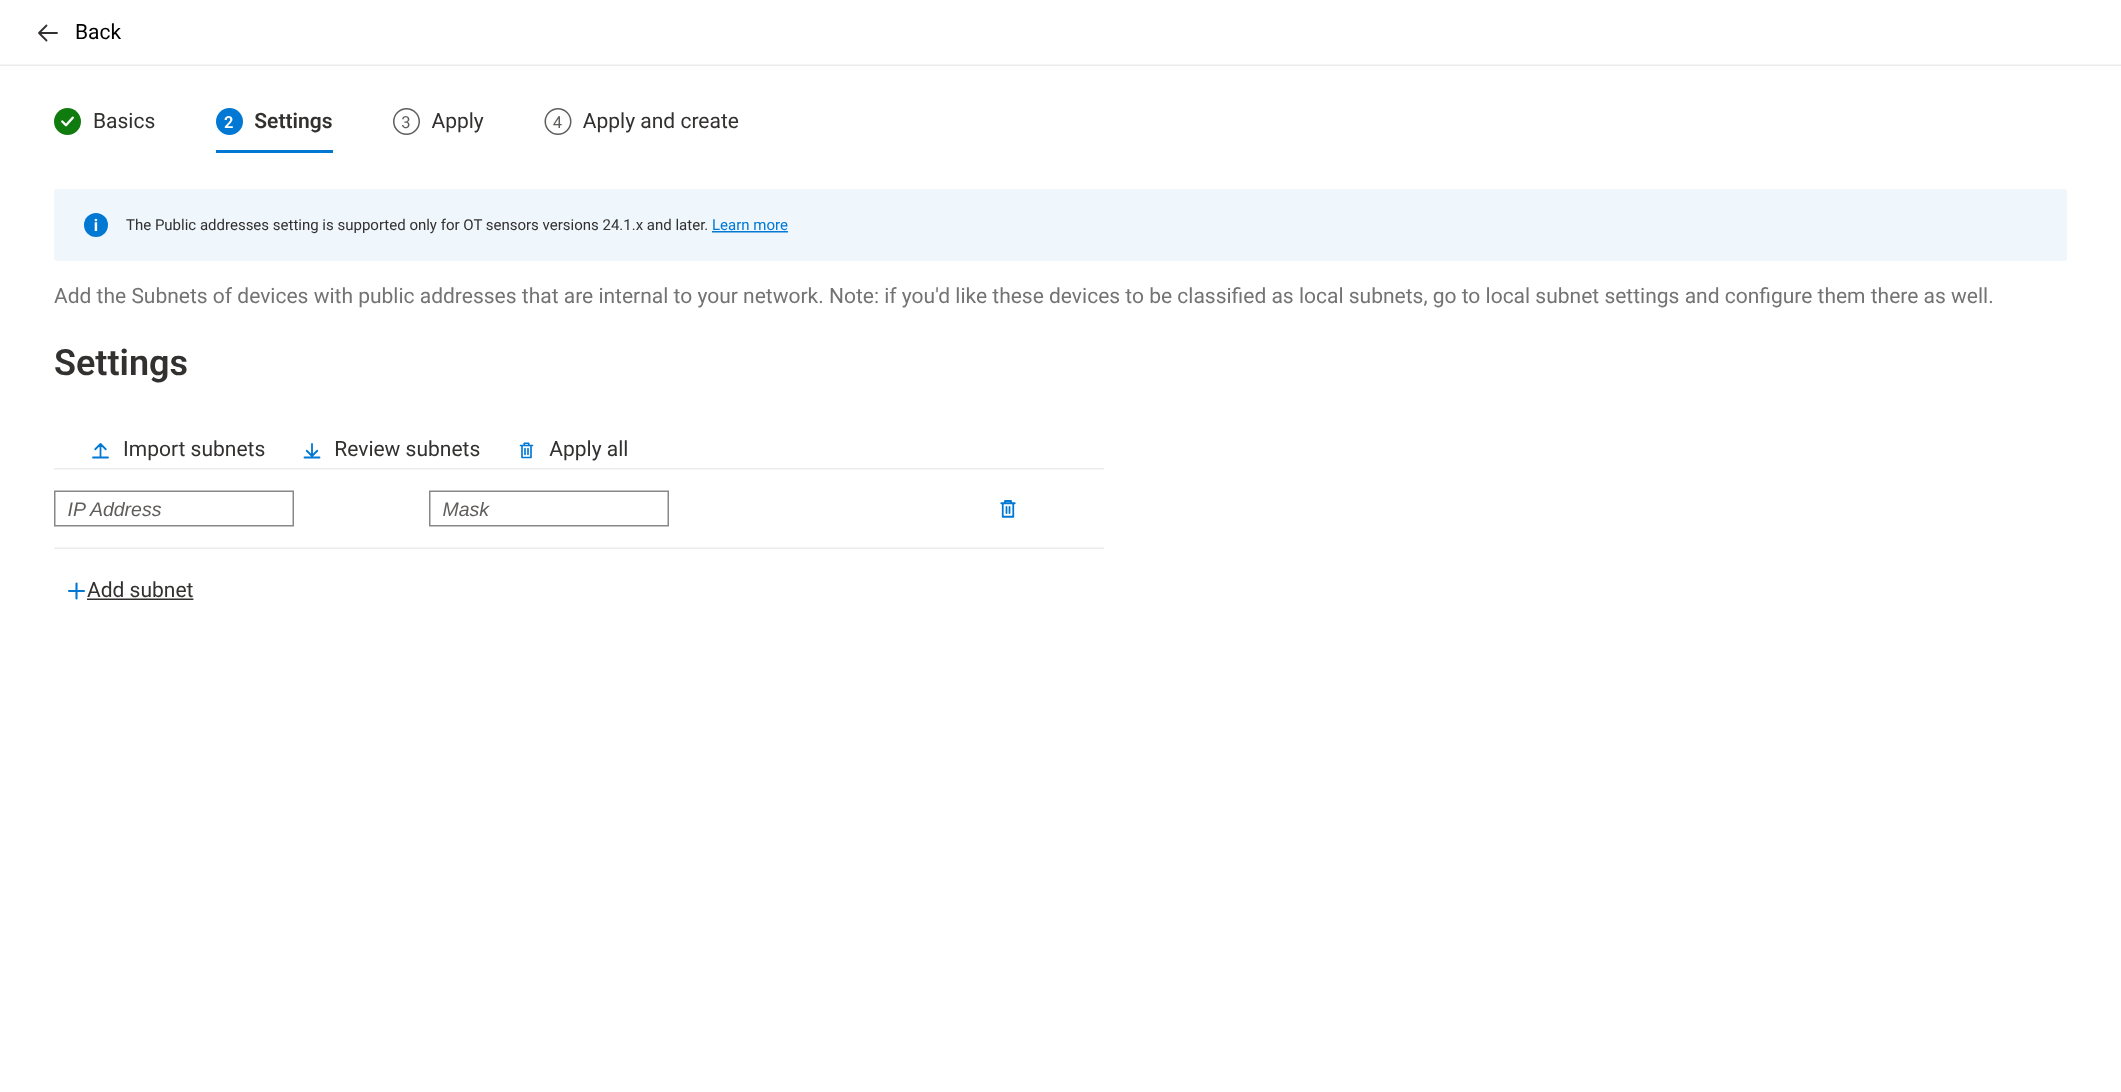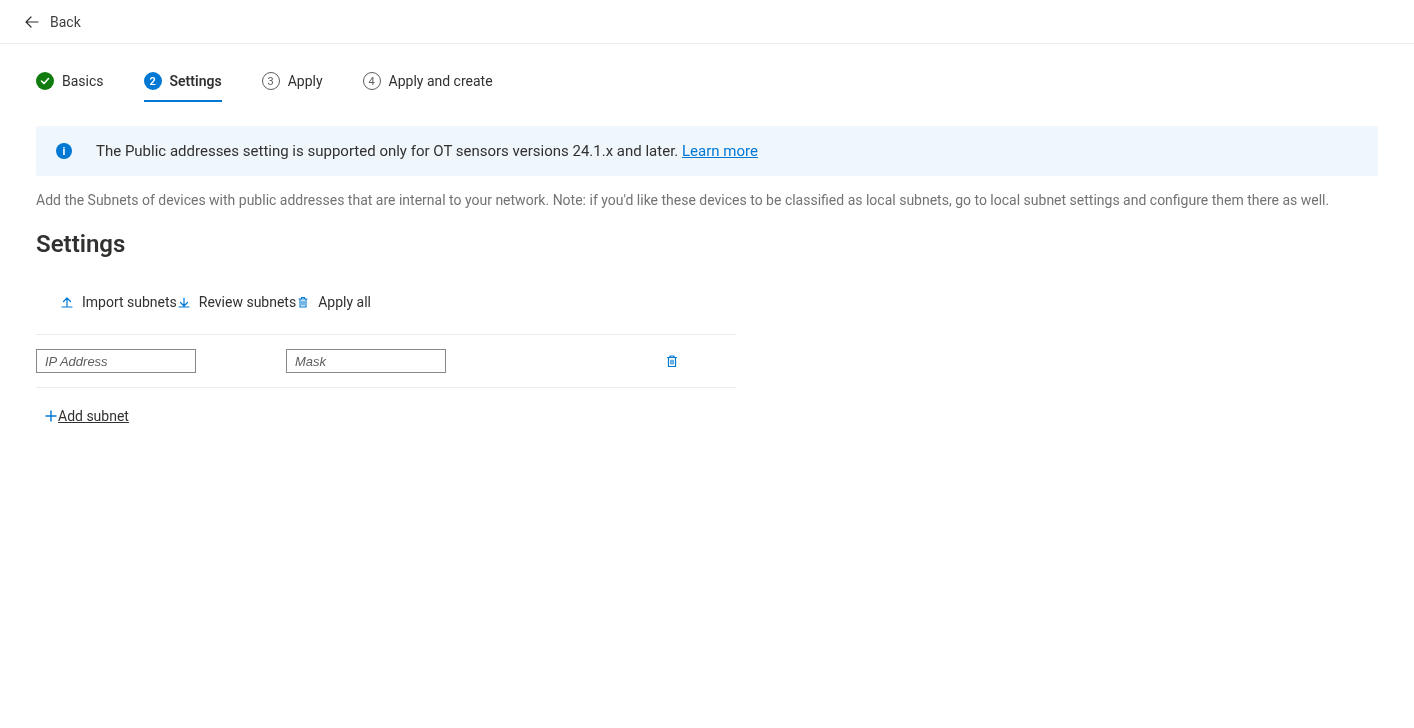--- a/index.html
+++ b/index.html
@@ -20,21 +20,21 @@
     padding: 0 24px;
     border-bottom: 1px solid #edebe9;
     gap: 10px;
     cursor: pointer;
   }
   .back-bar .arrow {
     width: 16px; height: 16px;
     display: inline-flex; align-items: center; justify-content: center;
     color: #323130;
   }
-  .back-bar .label { font-size: 14px; color: #404040; }
+  .back-bar .label { font-size: 14px; color: #000000; }
 
   
   .tabs {
     display: flex;
     align-items: center;
     gap: 40px;
     padding: 28px 36px 0 36px;
   }
   .tab {
     display: flex;
@@ -74,21 +74,21 @@
     align-items: center;
     gap: 12px;
   }
   .banner .info-icon {
     width: 16px; height: 16px; border-radius: 50%;
     background: #0078d4; color: #fff;
     display: inline-flex; align-items: center; justify-content: center;
     font-size: 11px; font-weight: 700;
     flex-shrink: 0;
   }
-  .banner .banner-text { font-size: 15px; color: #323130; margin-left: 12px; }
+  .banner .banner-text { font-size: 10px; color: #323130; }
   .banner a { color: #0078d4; text-decoration: underline; cursor: pointer; }
 
   
   .desc {
     margin: 16px 36px 0 36px;
     font-size: 14px;
     color: #737373;
   }
 
   
@@ -97,21 +97,22 @@
     font-size: 24px;
     font-weight: 600;
     color: #323130;
   }
 
   
   .toolbar {
     margin: 36px 36px 0 36px;
     display: flex;
     align-items: flex-end;
-    padding: 0 24px 24px 24px;
+    gap: 24px;
+    padding: 0 24px 4px 24px;
     border-bottom: 1px solid #edebe9;
     width: 700px;
   }
   .toolbar .tool {
     display: inline-flex; align-items: center; gap: 8px;
     cursor: pointer; color: #323130; font-size: 14px;
   }
   .toolbar .tool .ticon { color: #0078d4; display:inline-flex; }
 
   

